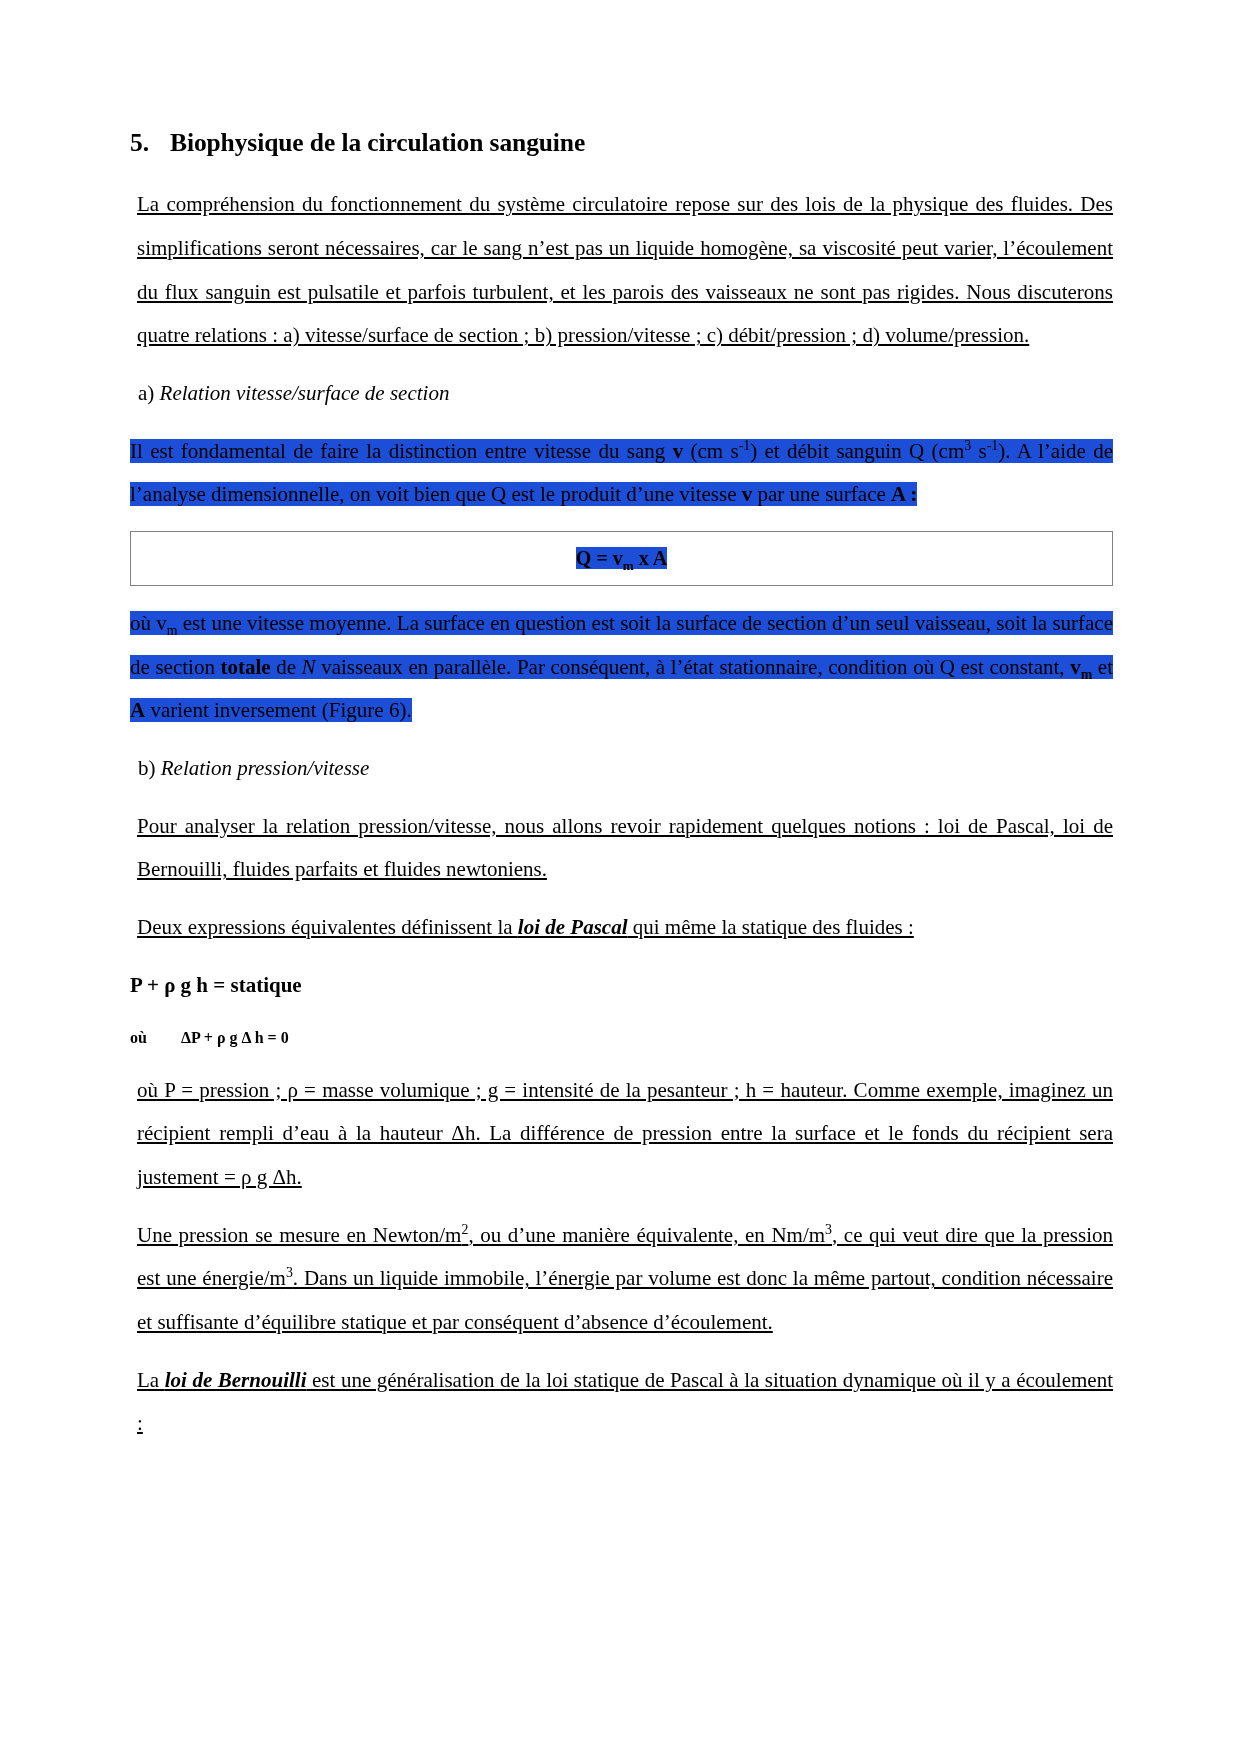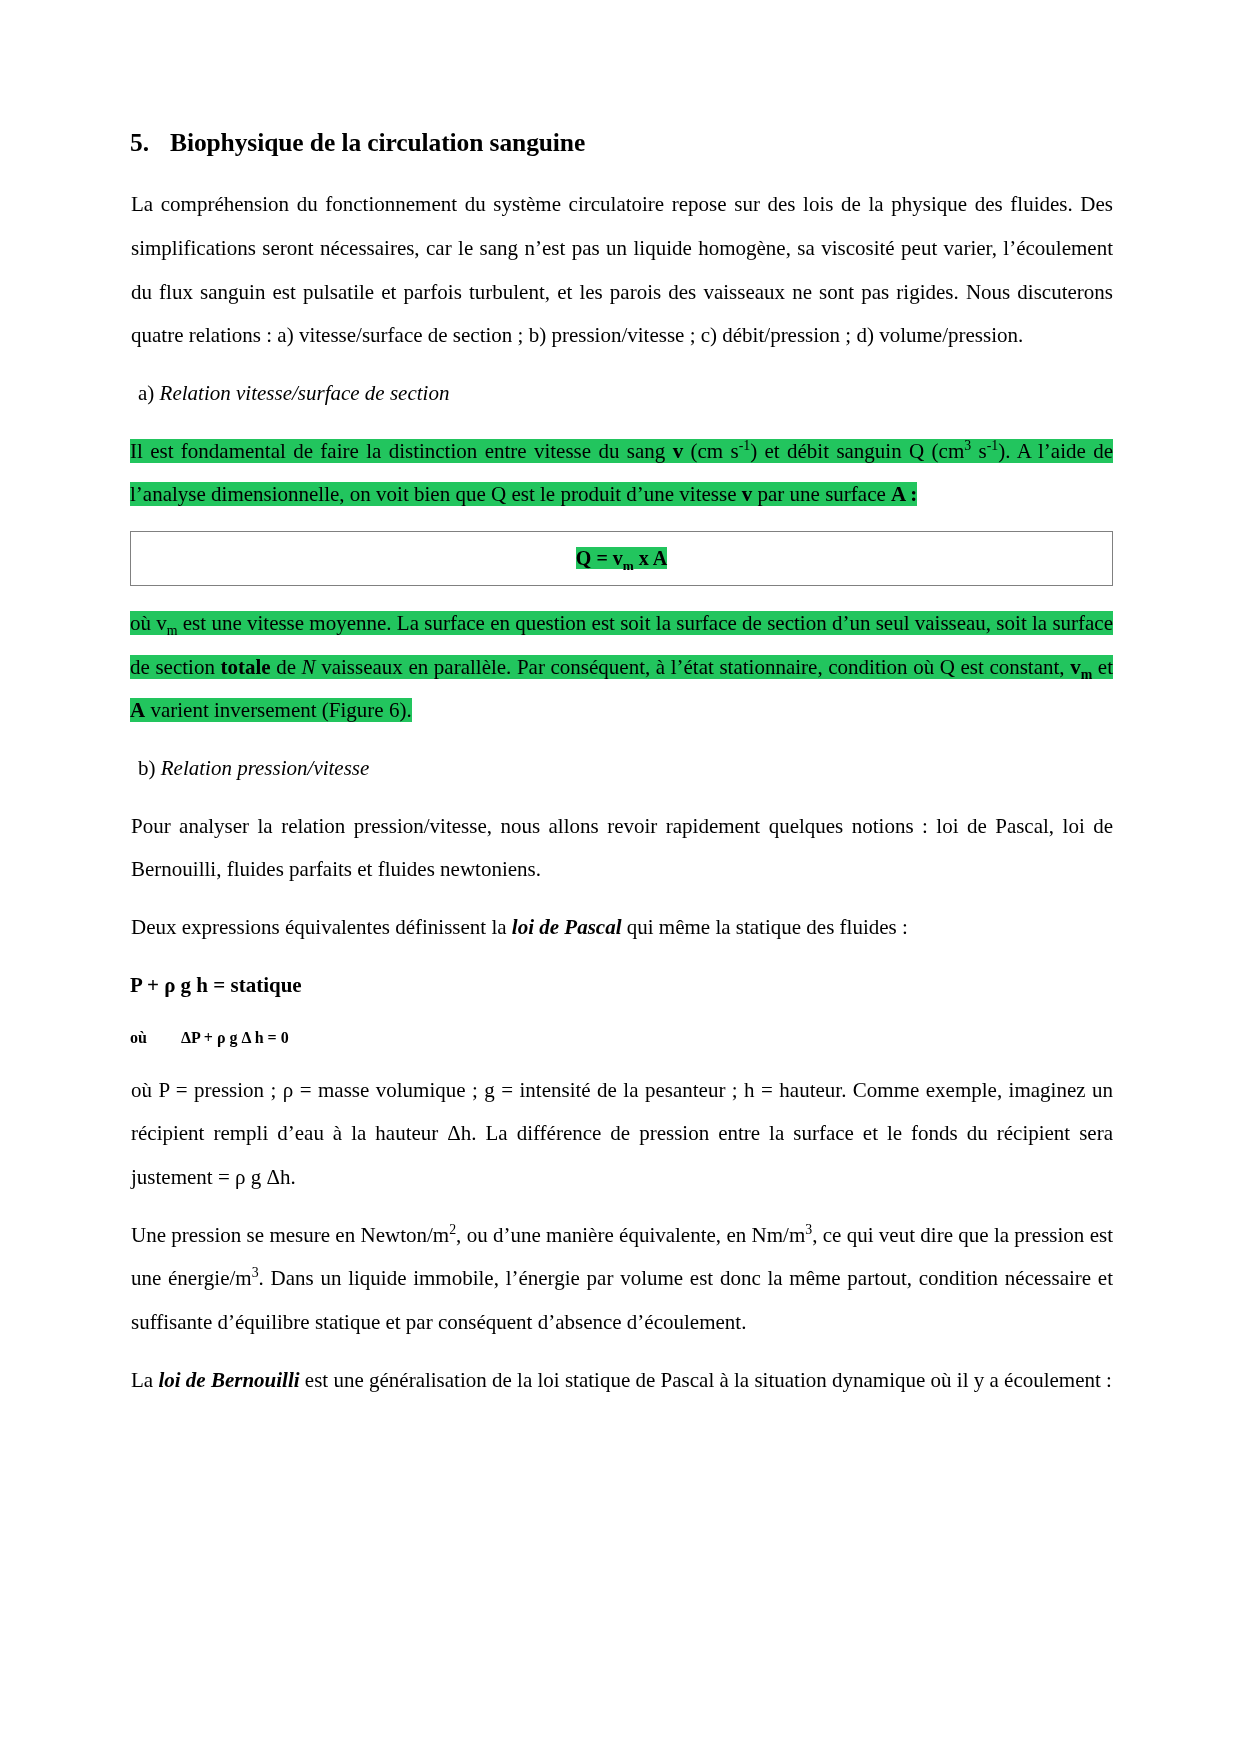--- a/index.html
+++ b/index.html
@@ -28,34 +28,35 @@
     margin: 0 0 26px 0;
     letter-spacing: -0.1px;
   }
   .doc-title .num {
     display: inline-block;
     min-width: 40px;
   }
   p.body {
     font-size: 21px;
     line-height: 2.08;
-    margin: 0 0 14px 1px;
+    margin: 0 0 14px 7px;
     text-align: justify;
     text-justify: inter-word;
     hyphens: none;
+    text-decoration: underline;
   }
   .sub-head {
     font-size: 21px;
     line-height: 2.08;
     margin: 0 0 14px 8px;
   }
   .sub-head .lbl { font-style: normal; }
   .sub-head .ttl { font-style: italic; }
   .hl {
-    background-color: #22c55e;
+    background-color: #1d4ed8;
     box-decoration-break: clone;
     -webkit-box-decoration-break: clone;
   }
   p.hlpara {
     font-size: 21px;
     line-height: 2.08;
     margin: 0 0 14px 0;
     text-align: justify;
   }
   sup { font-size: 0.66em; vertical-align: super; line-height: 0; }

